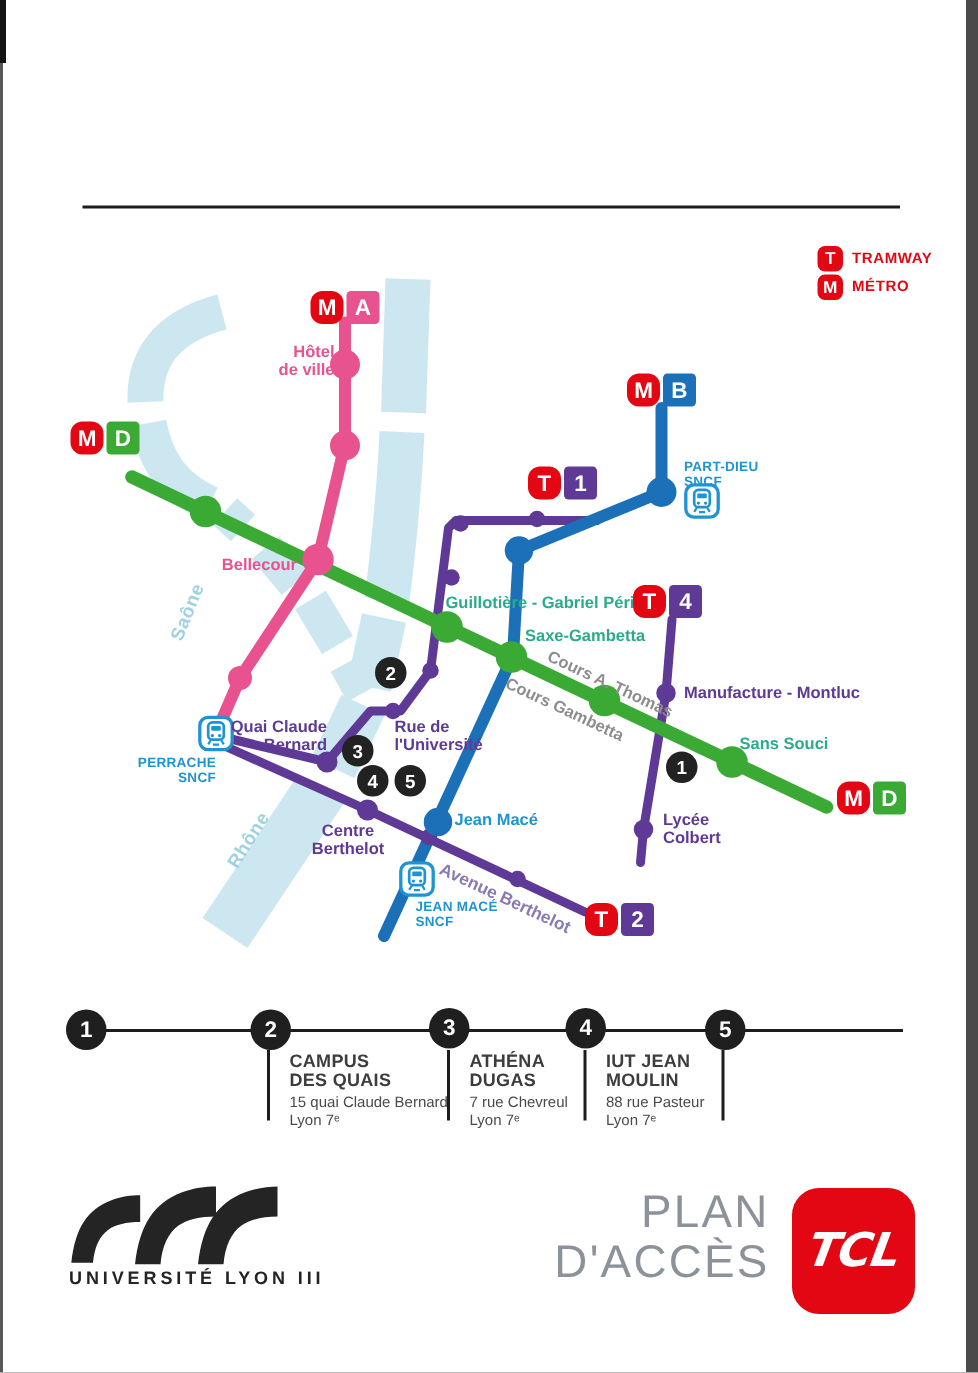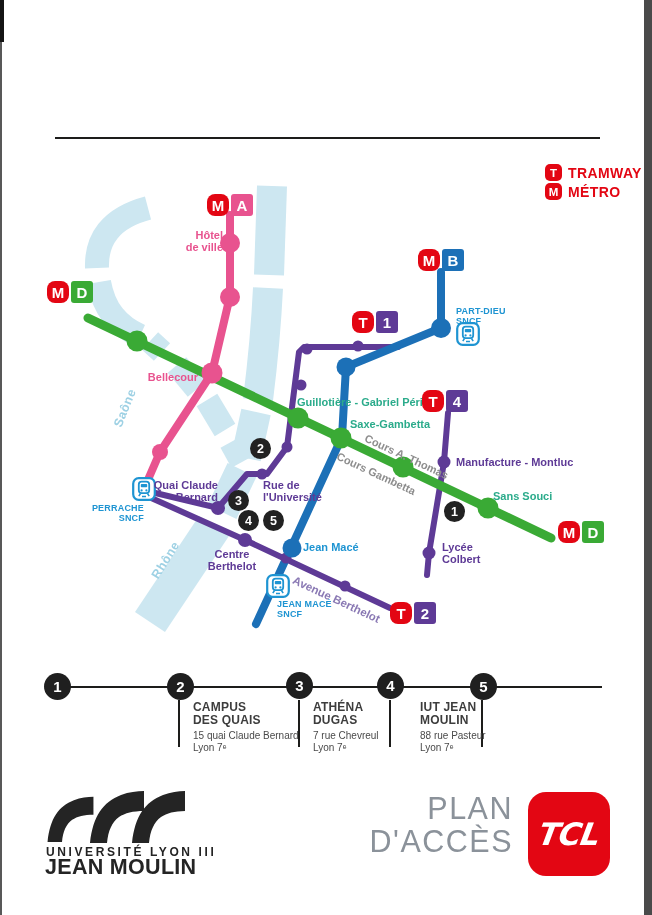--- a/index.html
+++ b/index.html
@@ -15,21 +15,21 @@
   
   .title{position:absolute;left:55px;top:30px;color:#1d1d1b;font-size:38px;line-height:44px;
          font-weight:300;letter-spacing:1px;}
   .title .bold{font-weight:800;}
   .title-rule{position:absolute;left:55px;top:137px;width:545px;height:1.5px;background:#1d1d1b;}
 
   
   .legend-row{position:absolute;display:flex;align-items:center;}
   .legend-sq{width:17px;height:17px;border-radius:5px;background:#e30613;color:#fff;
              font-weight:bold;font-size:11.5px;display:flex;align-items:center;justify-content:center;}
-  .legend-lbl{color:#e30613;font-weight:bold;font-size:14px;margin-left:6px;letter-spacing:.4px;}
+  .legend-lbl{color:#e30613;font-weight:bold;font-size:10px;margin-left:6px;letter-spacing:.4px;}
 
   
   .chip{position:absolute;display:flex;gap:2px;}
   .chip .sq{width:22px;height:22px;color:#fff;font-weight:bold;font-size:15px;
             display:flex;align-items:center;justify-content:center;border-radius:3px;}
   .chip .sq.red{background:#e30613;border-radius:8px;}
 
   
   .st{position:absolute;font-weight:bold;font-size:11px;line-height:12px;}
   .st .ln{display:block;}
@@ -290,40 +290,39 @@
   <div class="loc" style="left:313px;">
     <div class="nm">
       <span class="ln" style="display:block">ATHÉNA</span>
       <span class="ln" style="display:block">DUGAS</span>
     </div>
     <div class="ad">
       <span style="display:block">7 rue Chevreul</span>
       <span style="display:block">Lyon 7ᵉ</span>
     </div>
   </div>
-  <div class="loc" style="left:420px;">
+  <div class="loc" style="left:404px;">
     <div class="nm">
       <span class="ln" style="display:block">IUT JEAN</span>
       <span class="ln" style="display:block">MOULIN</span>
     </div>
     <div class="ad">
       <span style="display:block">88 rue Pasteur</span>
       <span style="display:block">Lyon 7ᵉ</span>
     </div>
   </div>
 
   <svg class="abs" style="left:45px;top:790px;" width="140" height="53" viewBox="0 0 140 53">
     <g fill="#242424">
       <path transform="translate(0,6) scale(0.85)" d="M3,54 C6,26 16,12 34,5 C42,2 50,1 57,1 L57,22 C46,22 38,24 32,28 C25,33 21,42 20,54 Z"></path>
       <path transform="translate(42,0)" d="M3,53 C6,26 16,12 34,5 C42,2 50,1 57,1 L57,21 C46,21 38,23 32,27 C25,32 21,41 20,53 Z"></path>
       <path transform="translate(84,0)" d="M3,53 C6,26 16,12 34,5 C42,2 50,1 57,1 L57,21 C46,21 38,23 32,27 C25,32 21,41 20,53 Z"></path>
     </g>
   </svg>
   <div class="uni-txt1">UNIVERSITÉ LYON III</div>
-  <div class="uni-txt2">JEAN MOULIN</div>
 
   <div class="plan">
     <span style="display:block">PLAN</span>
     <span style="display:block">D'ACCÈS</span>
   </div>
   <div class="tcl-box">
     <span class="tcl-txt">TCL</span>
   </div>
 
 </div>

